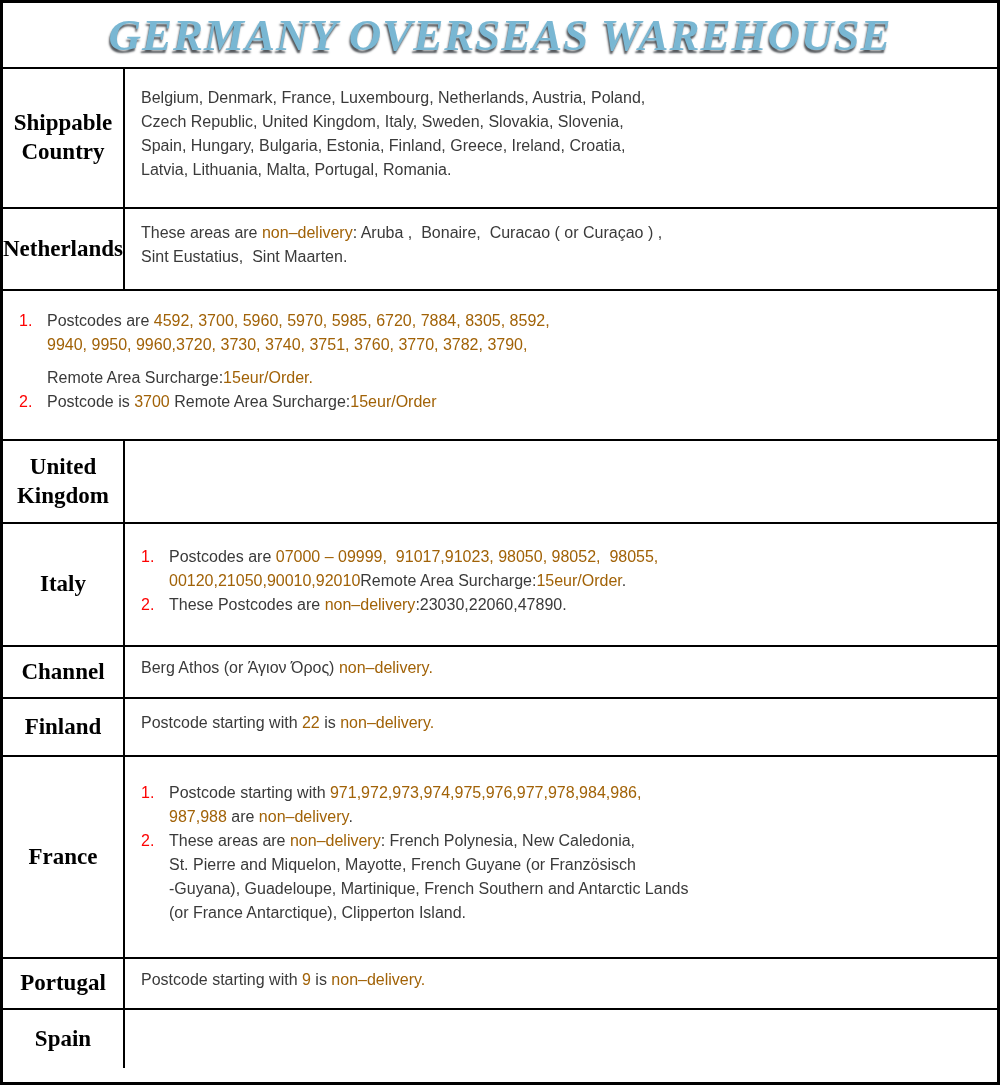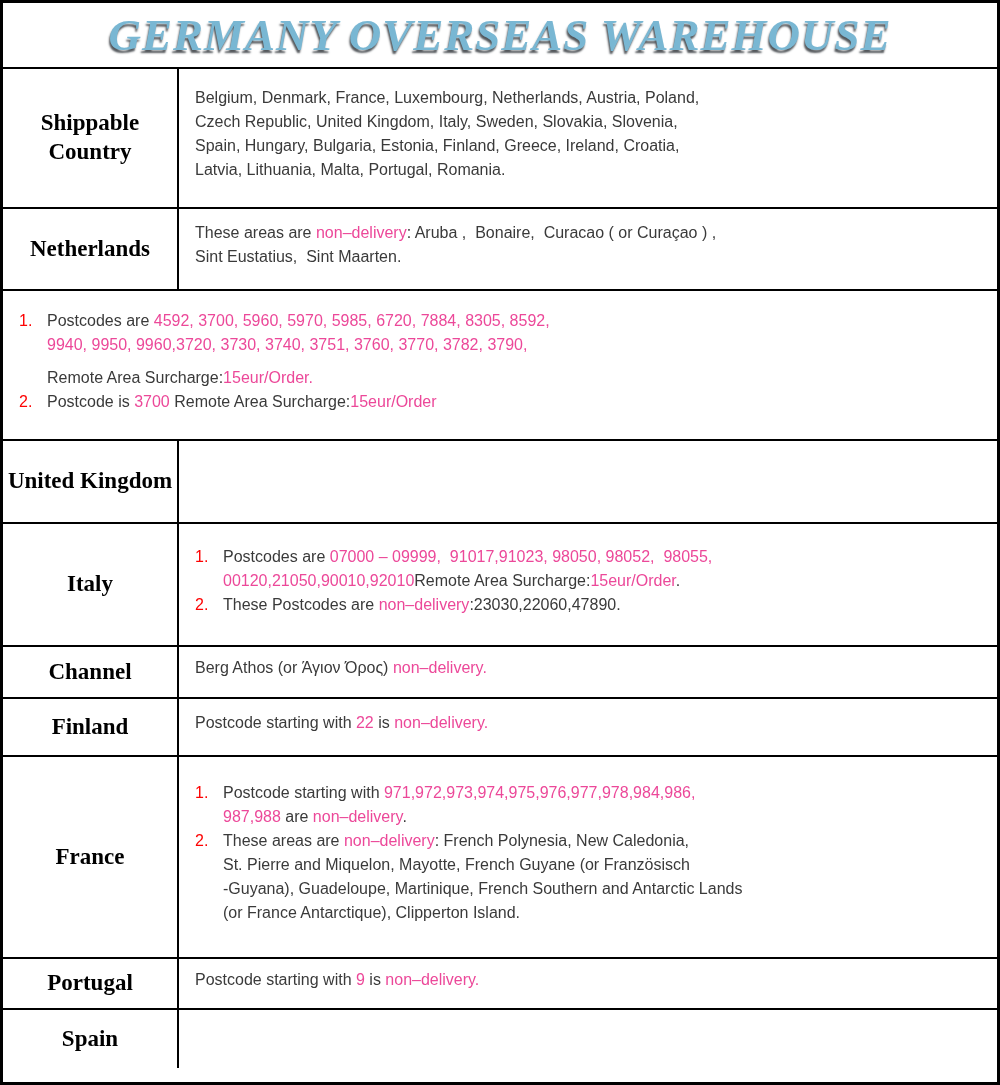--- a/index.html
+++ b/index.html
@@ -23,21 +23,21 @@
     color:#79b7d3;
     text-shadow:-1px 3px 2px #54585c;
     white-space:nowrap;
   }
   .row{
     display:flex;
     border-top:2px solid #000;
   }
   .cell.label{
     box-sizing:border-box;
-    width:176px;
+    width:122px;
     border-right:2px solid #000;
     display:flex;align-items:center;justify-content:center;
     text-align:center;
     font-family:"Liberation Serif","DejaVu Serif",serif;
     font-weight:bold;font-size:23px;line-height:1.25;
     color:#000;
     padding:4px 2px;
   }
   .cell.content{
     box-sizing:border-box;
@@ -48,21 +48,21 @@
     color:#3a3a3a;
     white-space:pre-wrap;
   }
   .item{margin:0;}
   .item + .item{margin-top:0;}
   .item.numbered{padding-left:28px;text-indent:-28px;}
   .num{
     display:inline-block;width:28px;text-indent:0;
     color:#fd0202;
   }
-  .red{color:#ec4899;}
+  .red{color:#a16207;}
   .blk{color:#3a3a3a;}
   .gap{display:inline-block;margin-top:9px;text-indent:0;}
   
   .h-shippable{min-height:138px}
   .h-netherlands{min-height:80px}
   .h-denmark{min-height:148px}
   .h-uk{min-height:81px}
   .h-italy{min-height:121px}
   .h-greece{min-height:50px}
   .h-finland{min-height:56px}

